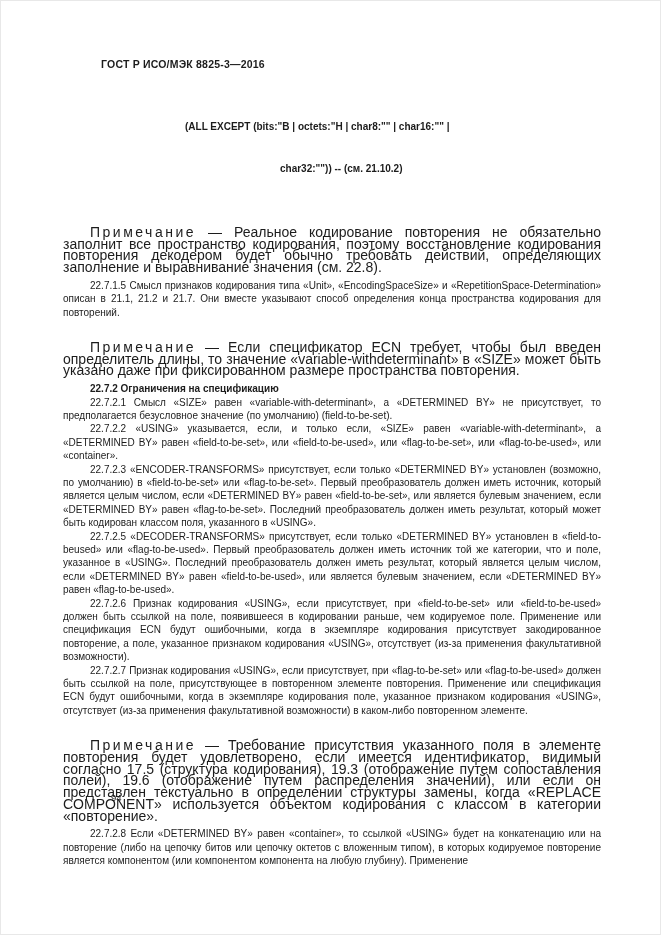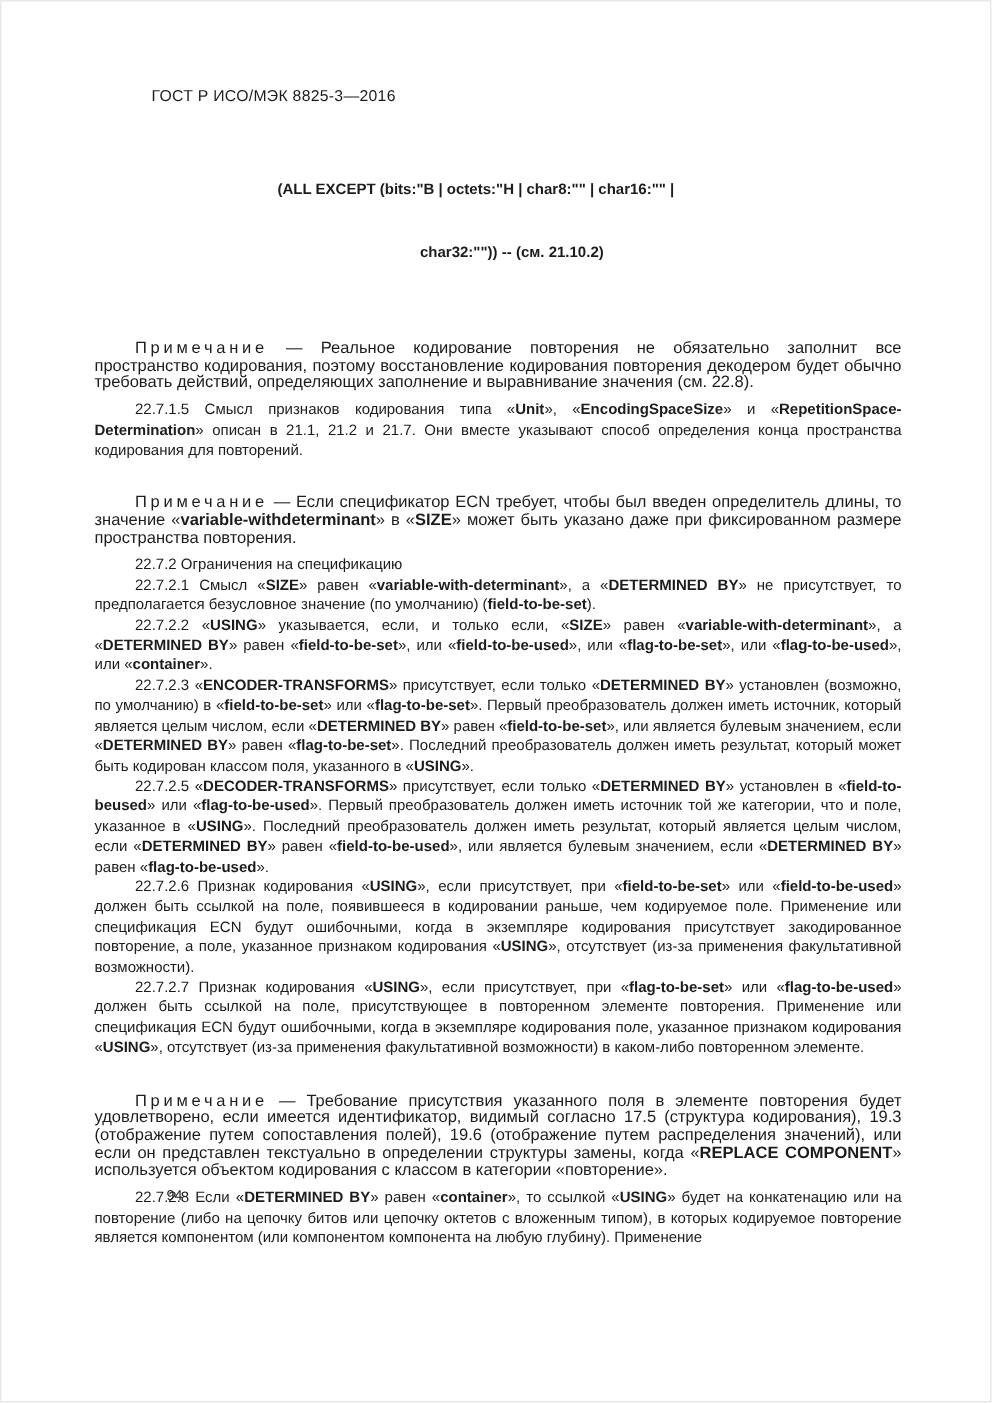--- a/index.html
+++ b/index.html
@@ -14,21 +14,21 @@
     overflow: hidden;
   }
   .page-inner {
     position: absolute;
     left: 63px;
     top: 58px;
     width: 538px;
   }
   .doc-header {
     font-size: 10.5px;
-    font-weight: normal;
+    font-weight: bold;
     letter-spacing: 0.2px;
     margin: 0 0 22px 0;
     padding-left: 38px;
   }
   .code-block {
     font-size: 10px;
     font-weight: bold;
     line-height: 14px;
     margin: 0 0 11px 0;
     white-space: pre;
@@ -36,35 +36,35 @@
   .code-line-0 { padding-left: 82px; }
   .code-line-1 { padding-left: 122px; }
   .code-line-2 { padding-left: 217px; }
   .para {
     margin: 0;
     font-size: 10px;
     line-height: 13.4px;
     text-align: justify;
     text-indent: 27px;
   }
-  .para.heading { font-weight: normal; }
+  .para.heading { font-weight: bold; }
   .para.note {
-    font-size: 11px;
+    font-size: 14px;
     line-height: 11.7px;
     margin: 23px 0 5px 0;
   }
   .spaced { letter-spacing: 2.5px; }
   .page-number {
     position: absolute;
     left: 63px;
     top: 792px;
     font-size: 9.5px;
     margin-left: 48px;
   }
-  b { font-weight: bold; }
+  b { font-weight: normal; }
 </style>
 </head>
 <body>
 
 <div class="page-inner">
 
   <div class="doc-header">ГОСТ Р ИСО/МЭК 8825-3—2016</div>
 
   <div class="code-block">
     <div class="code-line-1">(ALL EXCEPT (bits:"B | octets:"H | char8:"" | char16:"" |</div>

